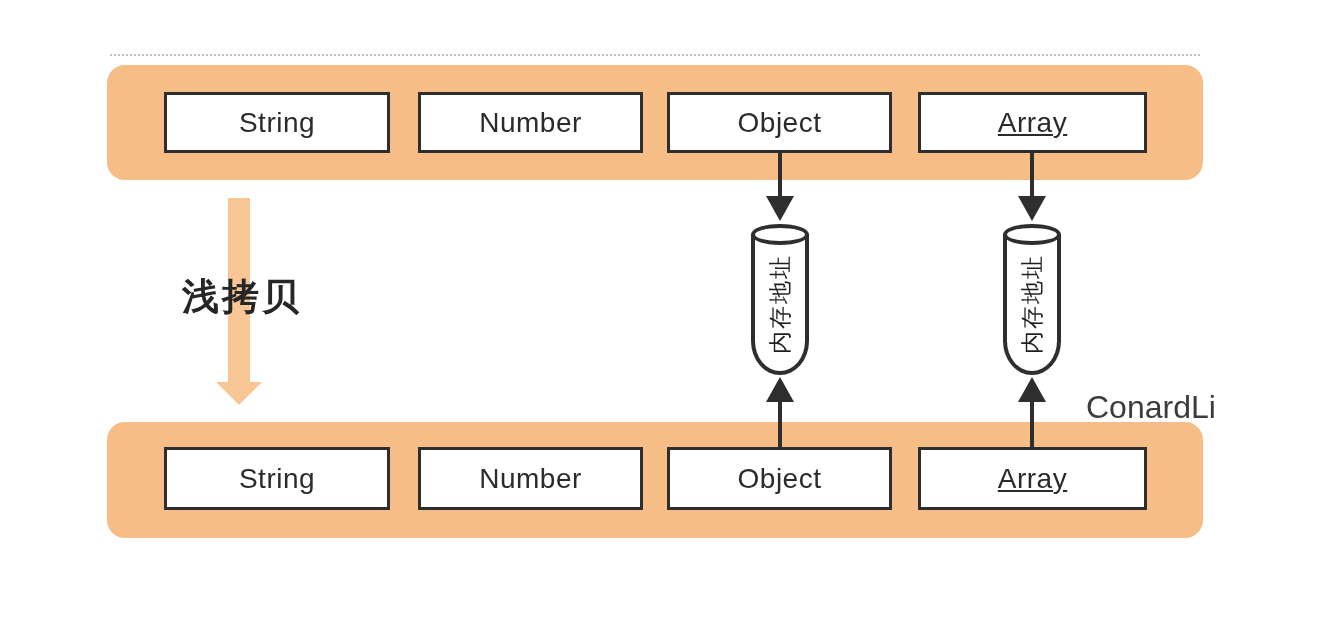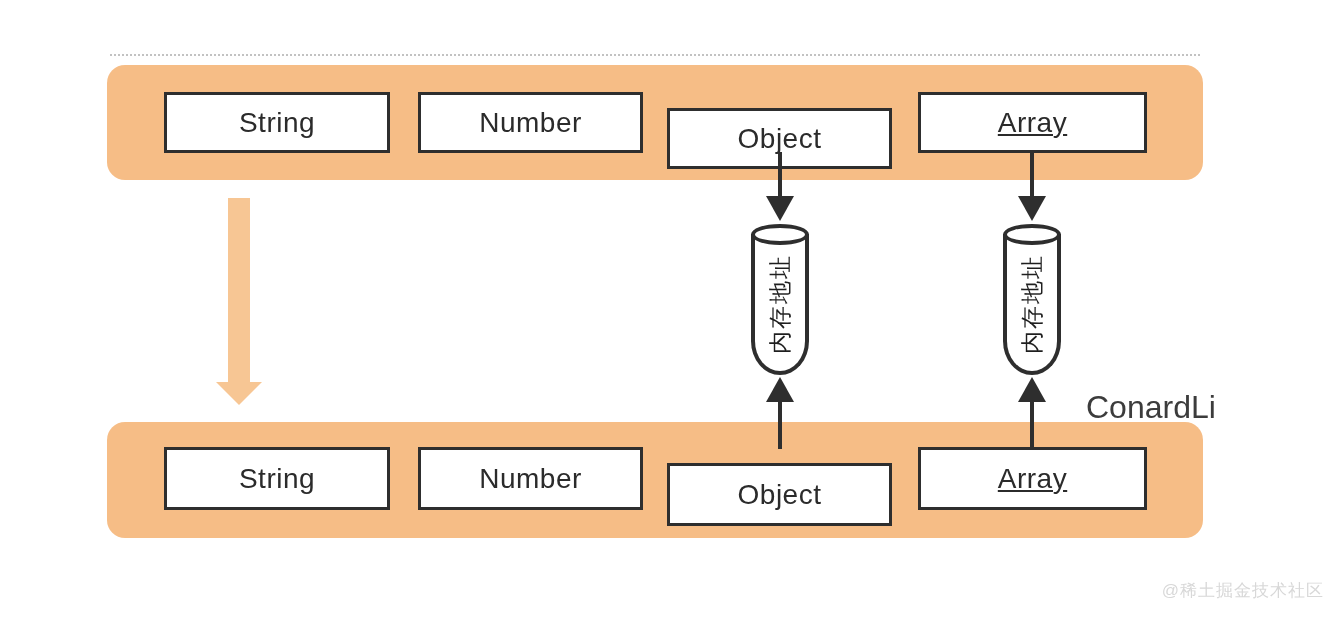--- a/index.html
+++ b/index.html
@@ -32,21 +32,21 @@
     border:3px solid var(--outline);
     box-sizing:border-box;
     display:flex;align-items:center;justify-content:center;
     font-size:28px;color:var(--text);
     letter-spacing:.5px;
   }
   .bar.top .type-box{top:27px;height:61px;}
   .bar.bottom .type-box{top:25px;height:63px;}
   .pos-0{left:57px;width:226px;}
   .pos-1{left:311px;width:225px;}
-  .pos-2{left:560px;width:225px;margin-top:16px;}
+  .pos-2{left:560px;width:225px;}
   .pos-3{left:811px;width:229px;text-decoration:underline;}
 
   .dashed-line{
     position:absolute;left:110px;top:54px;width:1090px;height:0;
     border-top:2px dotted rgba(120,120,120,.45);
   }
 
   
   .vline{position:absolute;width:4px;background:var(--outline);z-index:3;}
   .tri{position:absolute;width:0;height:0;z-index:3;}
@@ -113,20 +113,21 @@
     <div class="type-box pos-2">
       <span>Object</span>
     </div>
     <div class="type-box pos-3">
       <span>Array</span>
     </div>
   </div>
 
   <div class="copy-shaft"></div>
   <div class="copy-head"></div>
+  <div class="copy-label">浅拷贝</div>
 
   <div class="vline" style="left:778px;top:152px;height:44px;"></div>
   <div class="tri down" style="left:766px;top:196px;"></div>
   <div class="vline" style="left:1030px;top:152px;height:44px;"></div>
   <div class="tri down" style="left:1018px;top:196px;"></div>
 
   <div class="cylinder" style="left:751px;top:224px;">
     <div class="cyl-body"></div>
     <div class="cyl-top"></div>
     <span class="cyl-label">内存地址</span>
@@ -152,15 +153,14 @@
       <span>Number</span>
     </div>
     <div class="type-box pos-2">
       <span>Object</span>
     </div>
     <div class="type-box pos-3">
       <span>Array</span>
     </div>
   </div>
 
-  <div class="watermark">@稀土掘金技术社区</div>
 
 </div>
 
 </body></html>

